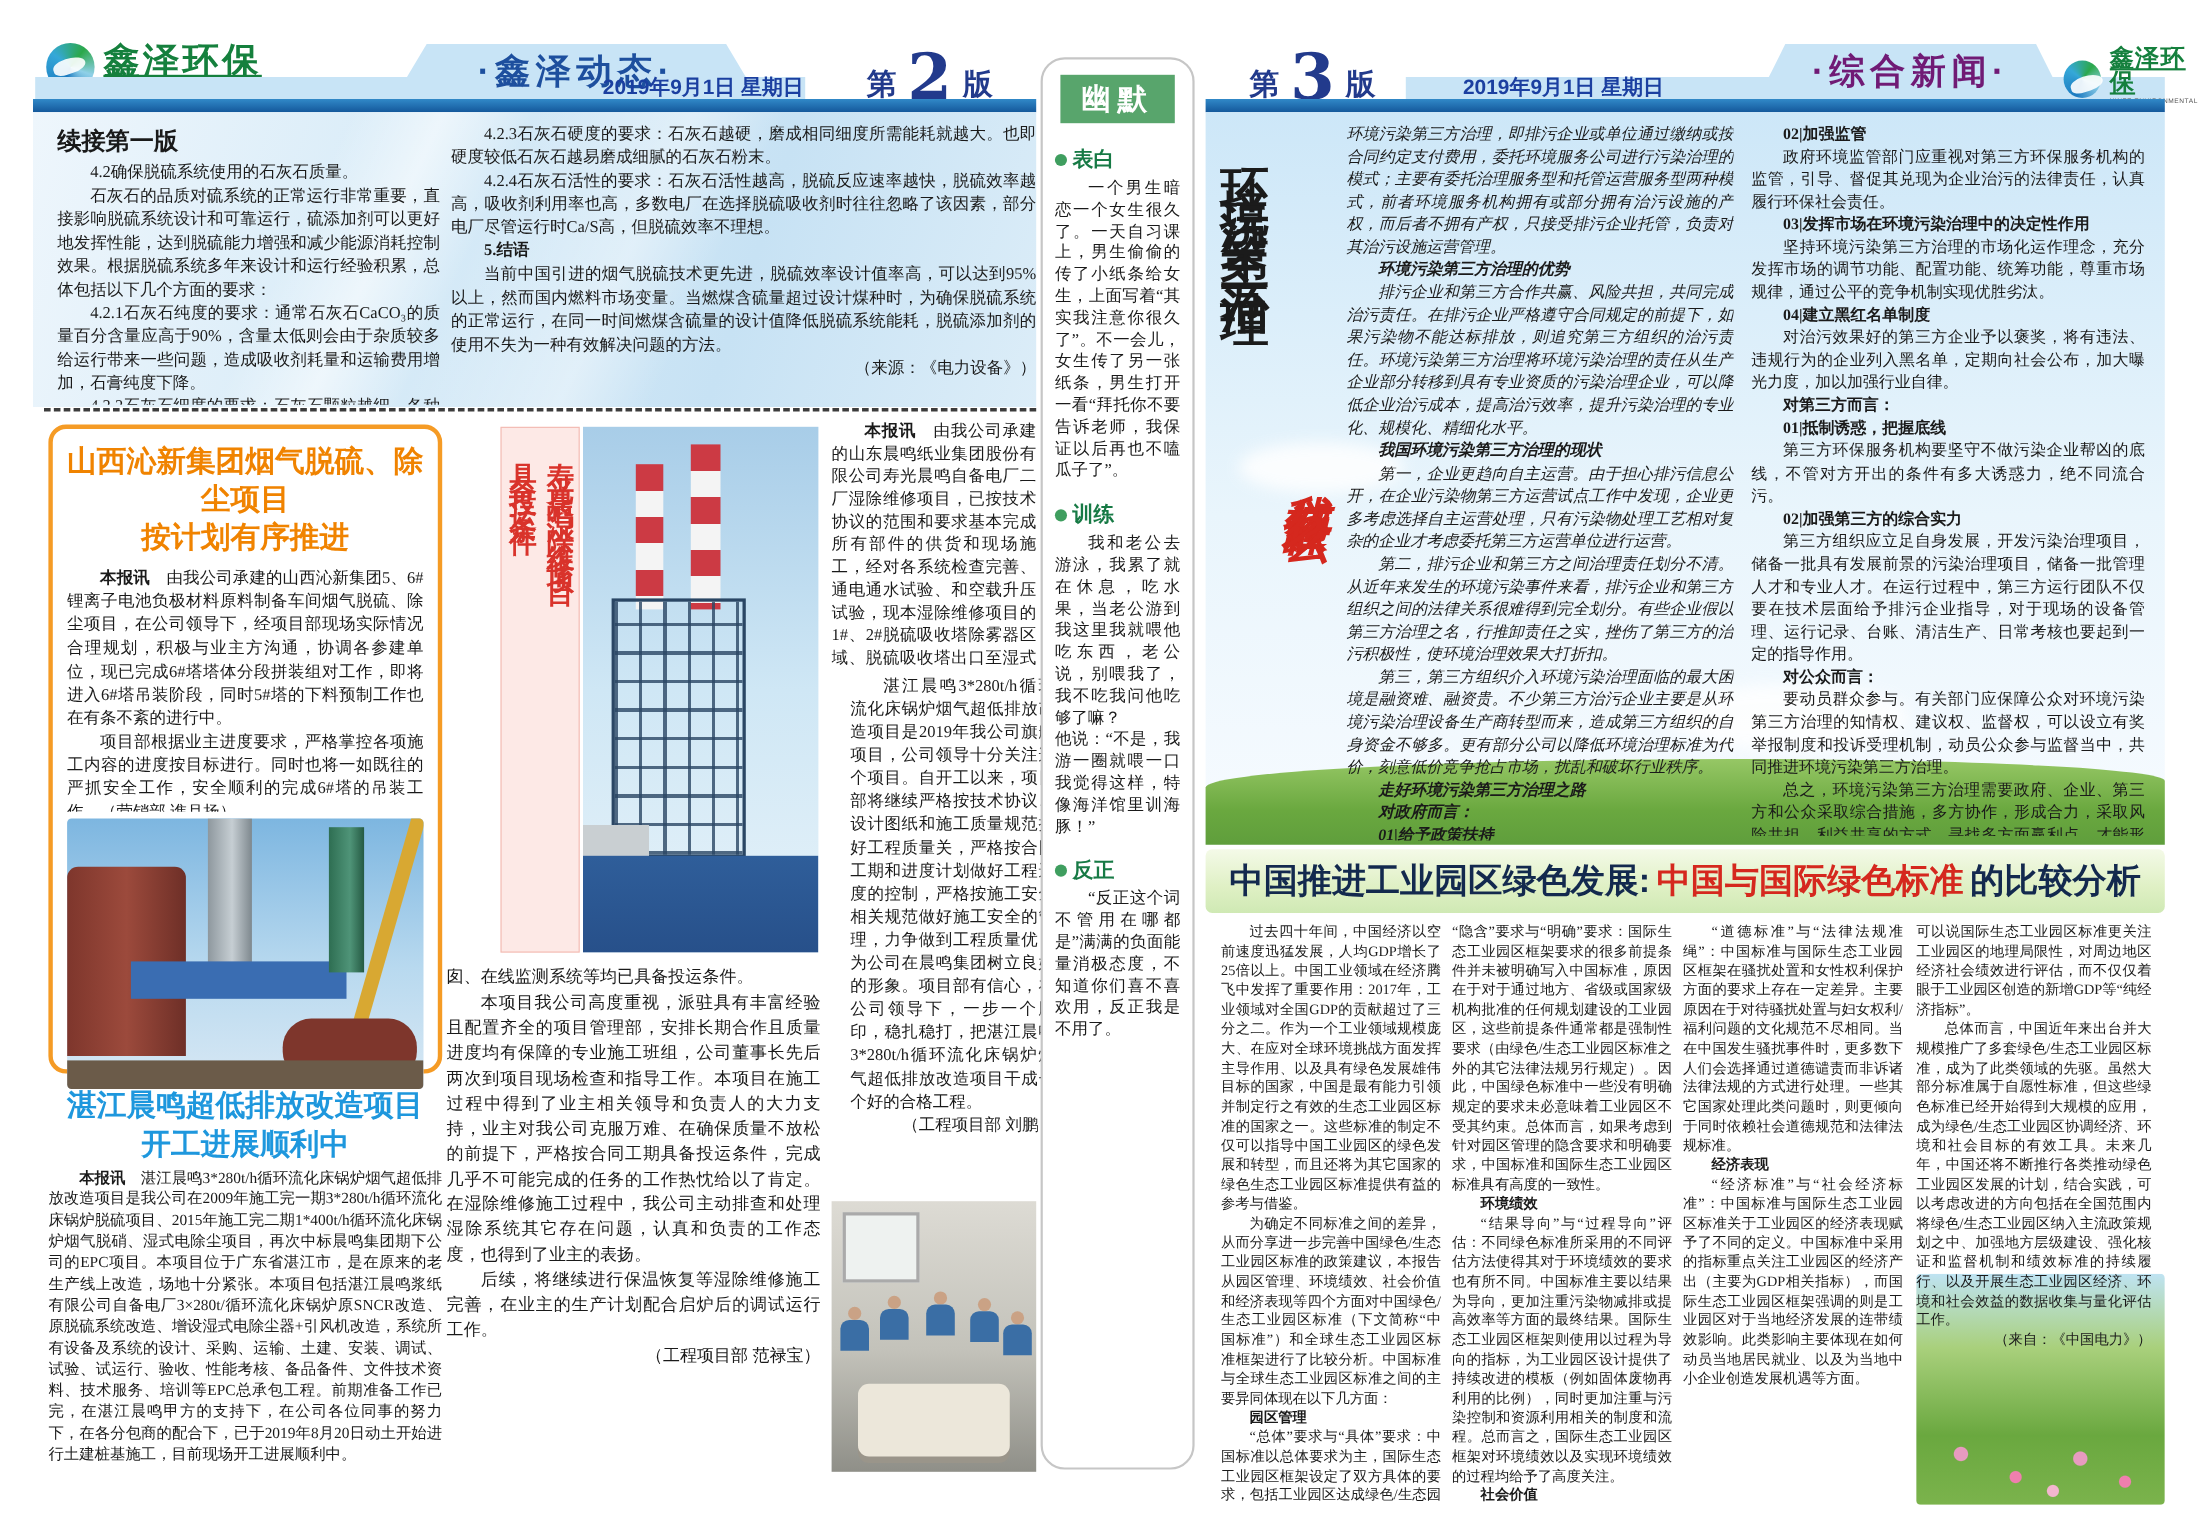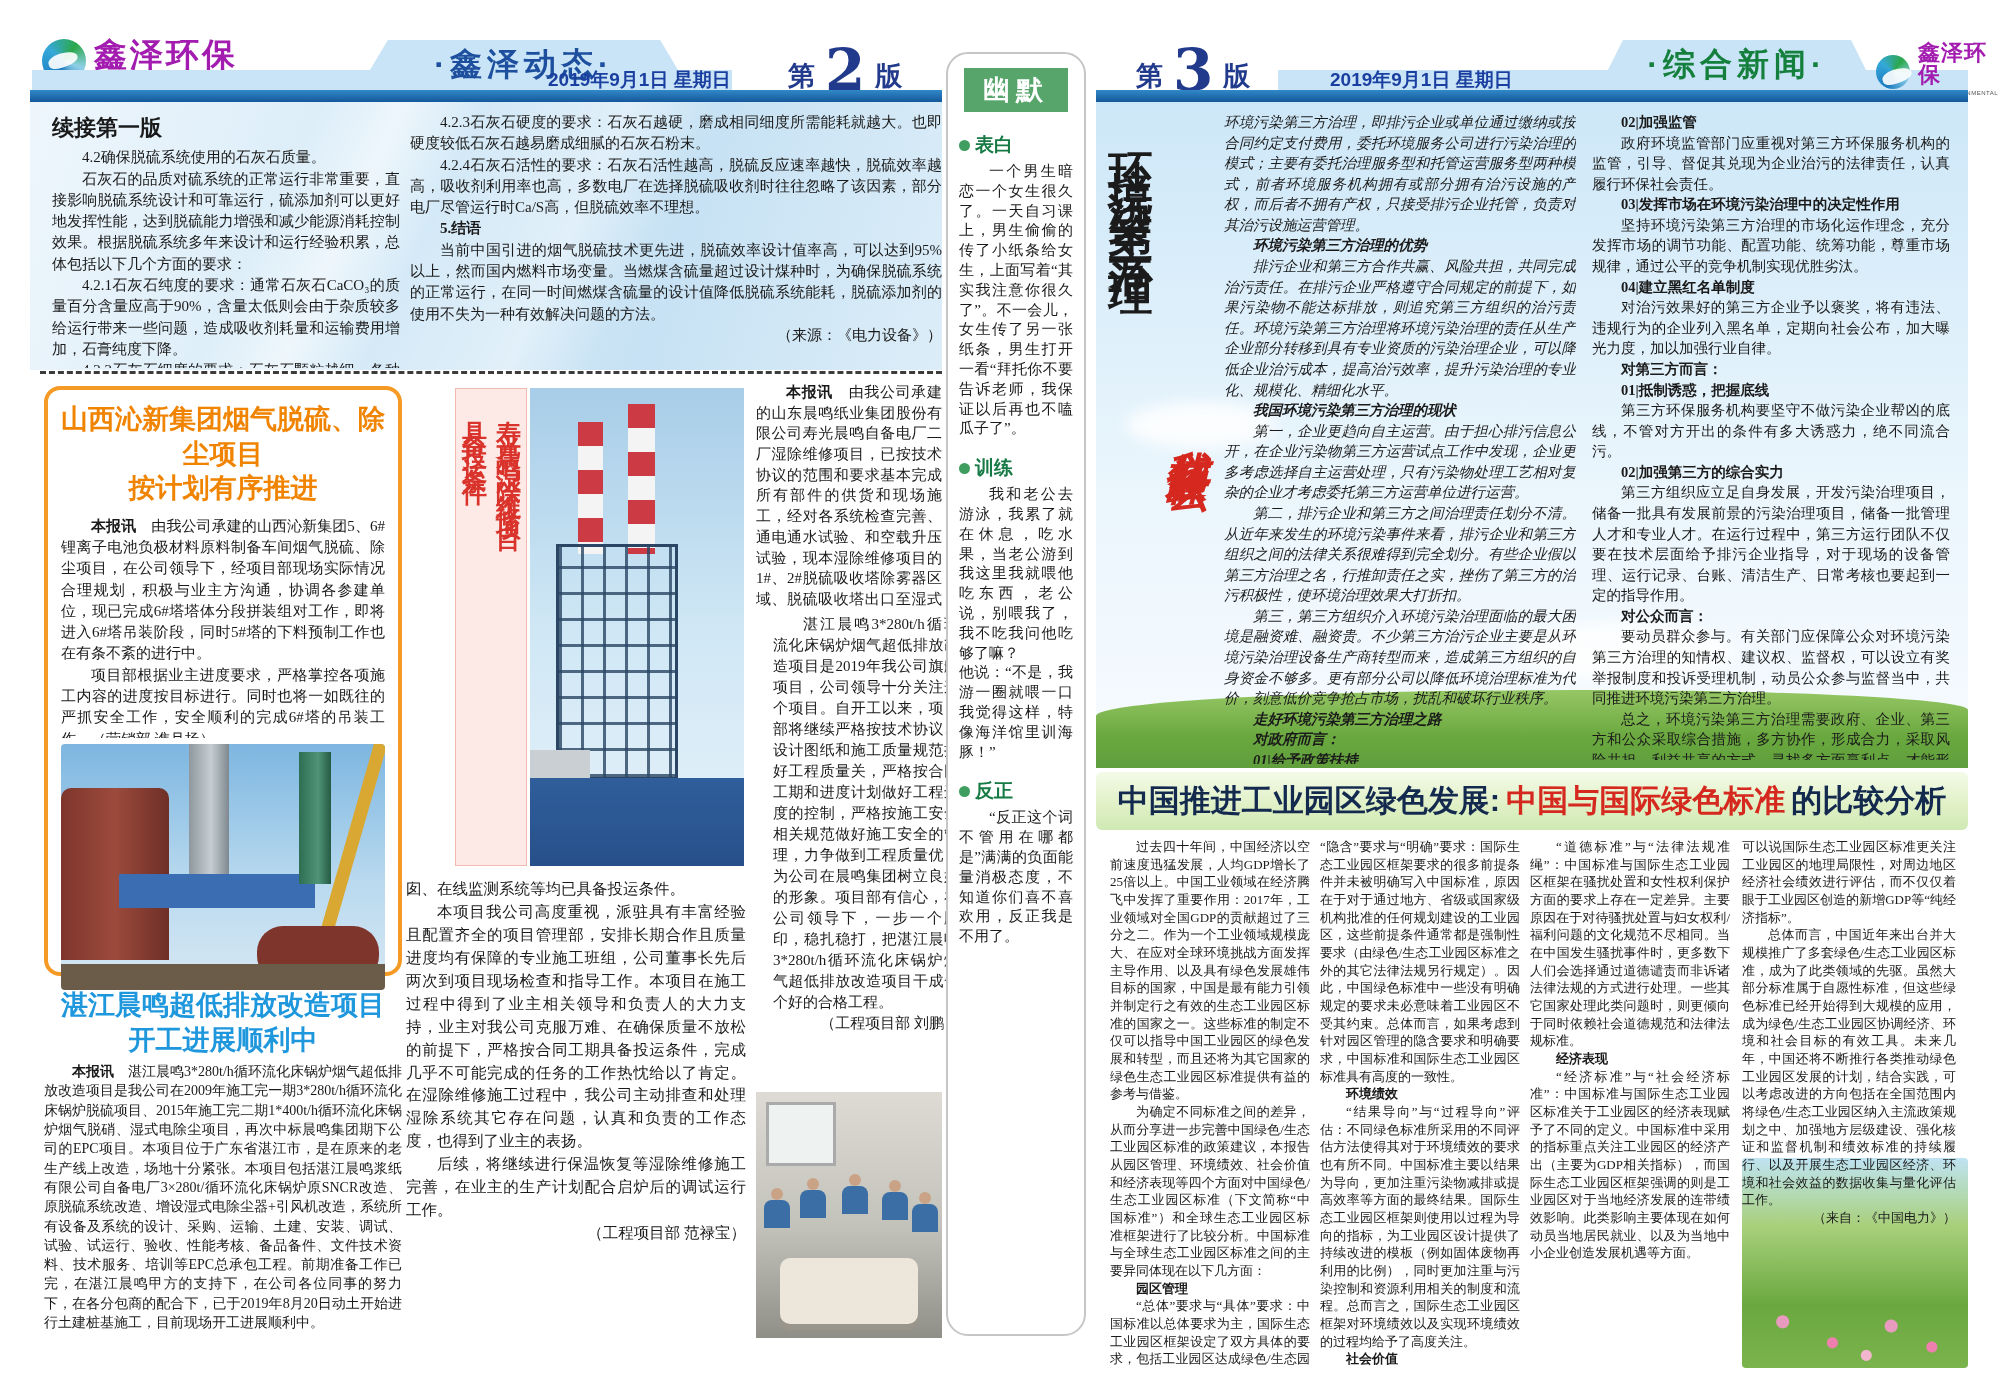--- a/index.html
+++ b/index.html
@@ -20,33 +20,33 @@
   #page-left  { left:30px;  top:30px; width:912px; height:1340px; background:#fff; }
   #page-right { left:1096px; top:30px; width:872px; height:1340px; background:#fff; }
 
   
   .logo { display:flex; align-items:center; gap:8px; }
   .globe { width:44px; height:44px; border-radius:50%;
            background:conic-gradient(from 200deg,#1b79c0,#35a8d8 30%,#2ba84a 55%,#8fd0e8 75%,#1b79c0);
            position:relative; flex:0 0 auto; }
   .globe:after { content:""; position:absolute; left:6px; top:14px; width:30px; height:14px;
            background:#fff; border-radius:50% 60% 50% 40%; transform:rotate(-18deg); opacity:.9; }
-  .logo-name { font-weight:700; font-size:33px; letter-spacing:3px; color:#a21caf; line-height:1; }
+  .logo-name { font-weight:700; font-size:33px; letter-spacing:3px; color:#15803d; line-height:1;text-decoration:underline; }
   .logo-sub  { font-size:8px; color:#555; letter-spacing:.5px; line-height:1; margin-top:4px; }
   #lp-logo { left:42px; top:38px; }
   #rp-logo { left:1876px; top:42px; }
   #rp-logo .logo-name { font-size:22px; letter-spacing:1px; }
   #rp-logo .globe { width:34px; height:34px; }
   #rp-logo .logo-sub { font-size:6px; }
 
   .trap { height:50px; background:#c8e4f6; clip-path:polygon(9% 0,91% 0,100% 100%,0 100%);
           display:flex; align-items:center; justify-content:center;
           font-weight:700; font-size:32px; letter-spacing:5px; }
   #lp-trap { left:358px; top:40px; width:332px; color:#1d4f9e; }
-  #rp-trap { left:1598px; top:40px; width:278px; color:#15803d; }
+  #rp-trap { left:1598px; top:40px; width:278px; color:#701a75; }
 
   .band { height:20px; background:#c8e4f6; }
   #lp-band { left:32px; top:70px; width:700px; }
   #rp-band { left:1278px; top:70px; width:690px; }
   .dateline { font-weight:700; font-size:19px; color:#1b3fa0; line-height:20px; }
   #lp-date { left:548px; top:70px; }
   #rp-date { left:1330px; top:70px; }
 
   .pagenum { color:#223a8c; display:flex; align-items:flex-end; gap:10px; }
   .pagenum .pn-s { font-weight:700; font-size:27px; line-height:1; padding-bottom:6px; }

